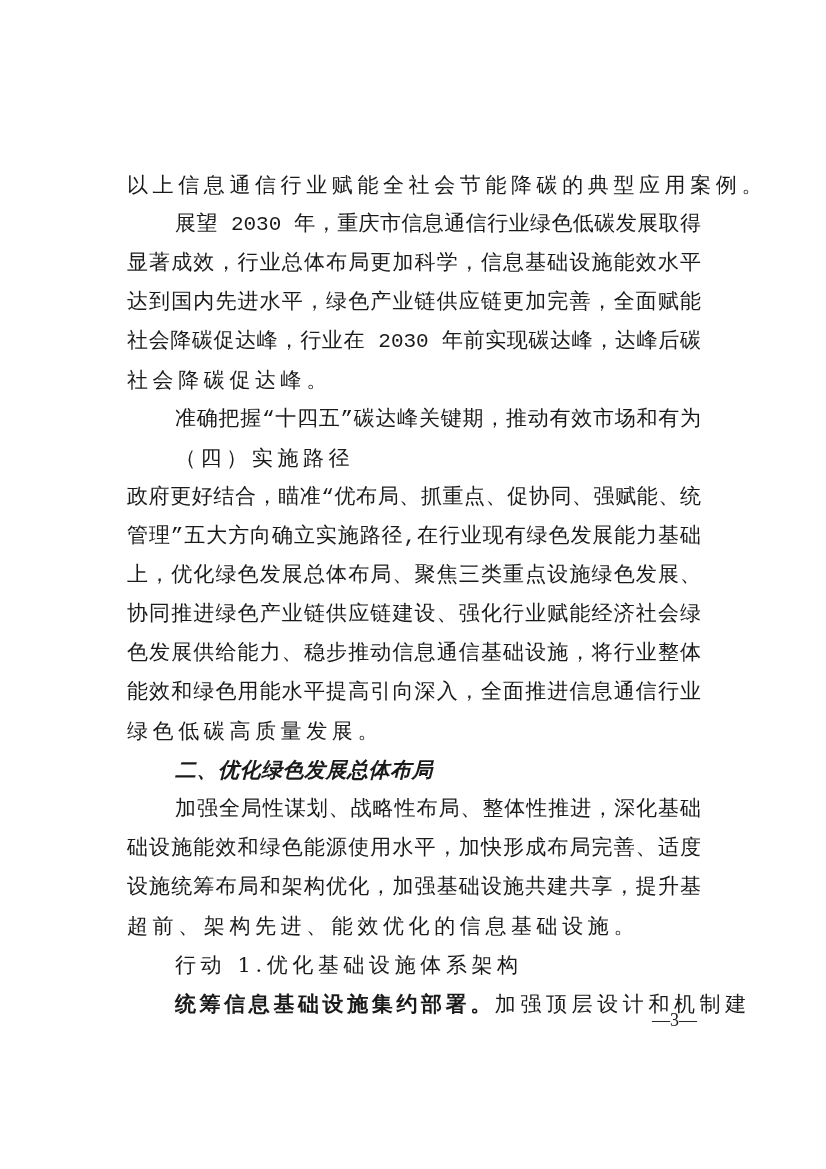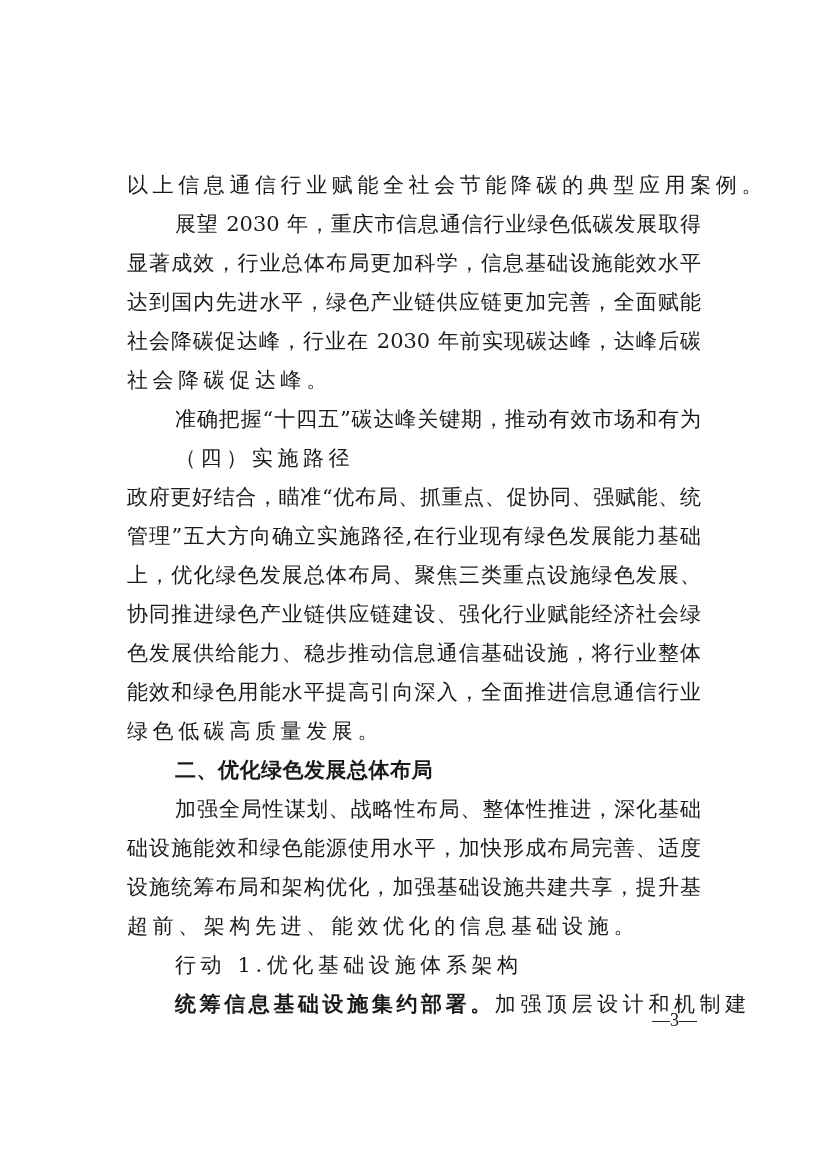--- a/index.html
+++ b/index.html
@@ -3,23 +3,23 @@
 <meta charset="utf-8">
 <style>
   html, body { margin: 0; padding: 0; background: #ffffff; }
   body { width: 826px; height: 1169px; position: relative; overflow: hidden;
          font-family: "DejaVu Serif", "Liberation Serif", serif; color: #1a1a1a; }
   .page { position: absolute; left: 127px; top: 122px; width: 574px; margin-top: 44px; }
   .line { height: 39px; line-height: 39px; font-size: 21px; white-space: nowrap;
           letter-spacing: 4.6px; }
   .indent { padding-left: 48px; }
   .heading { font-family: "DejaVu Sans", "Liberation Sans", sans-serif; font-weight: bold;
-             letter-spacing: 0.5px; }
+             letter-spacing: 0.5px; font-style: italic; }
   .bold { font-weight: bold; font-family: "DejaVu Sans", "Liberation Sans", sans-serif; letter-spacing: 3.6px; }
-  .justify { text-align: justify; text-align-last: justify; letter-spacing: 0; }
+  .justify { text-align: justify; text-align-last: justify; letter-spacing: 0; font-family: Liberation Mono, monospace; }
   .page-num { position: absolute; left: 652px; top: 1010px; font-size: 18px;
               font-family: "Liberation Serif", serif; }
 </style>
 </head>
 <body>
 
 <div class="page">
   <div class="line">以上信息通信行业赋能全社会节能降碳的典型应用案例。</div>
   <div class="line indent justify">展望 2030 年，重庆市信息通信行业绿色低碳发展取得</div>
   <div class="line justify">显著成效，行业总体布局更加科学，信息基础设施能效水平</div>

